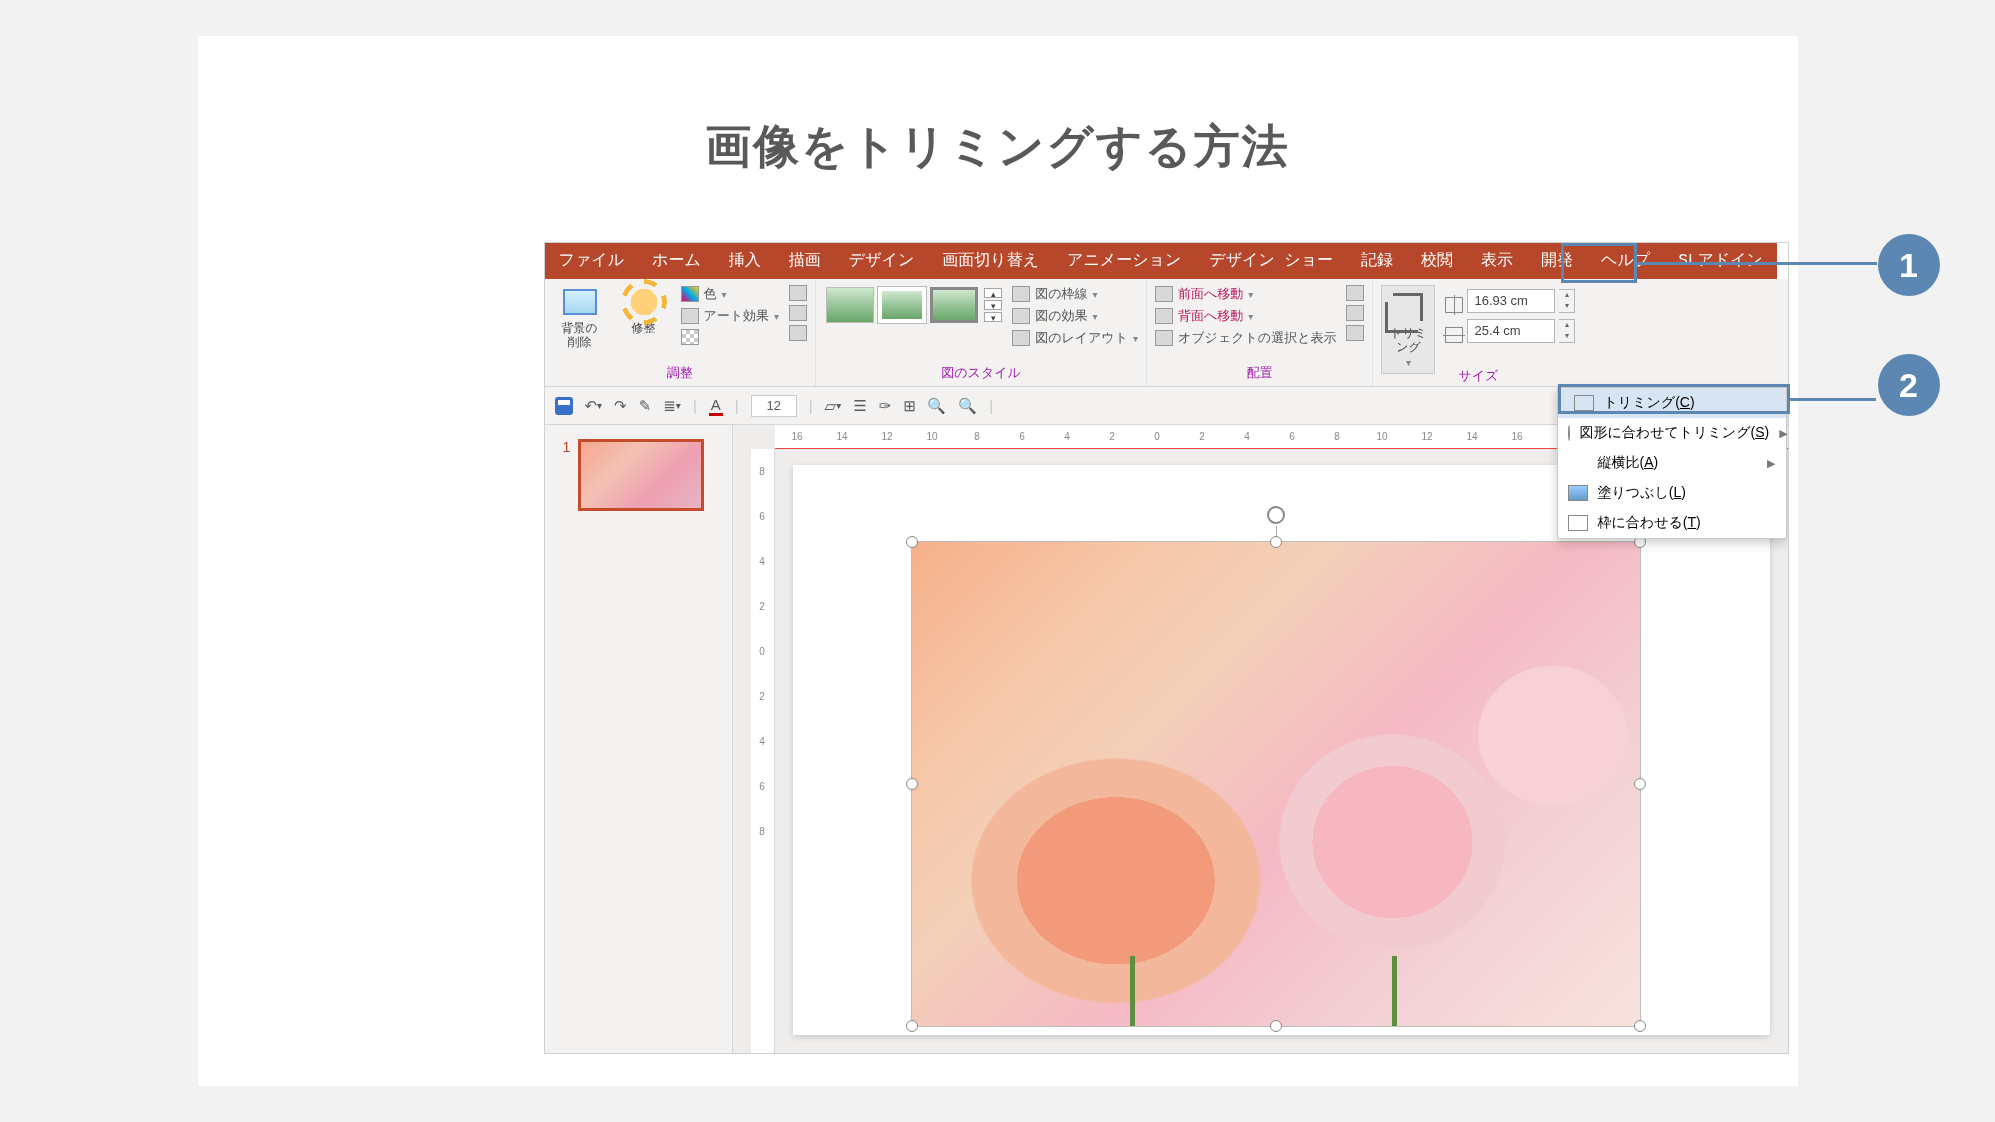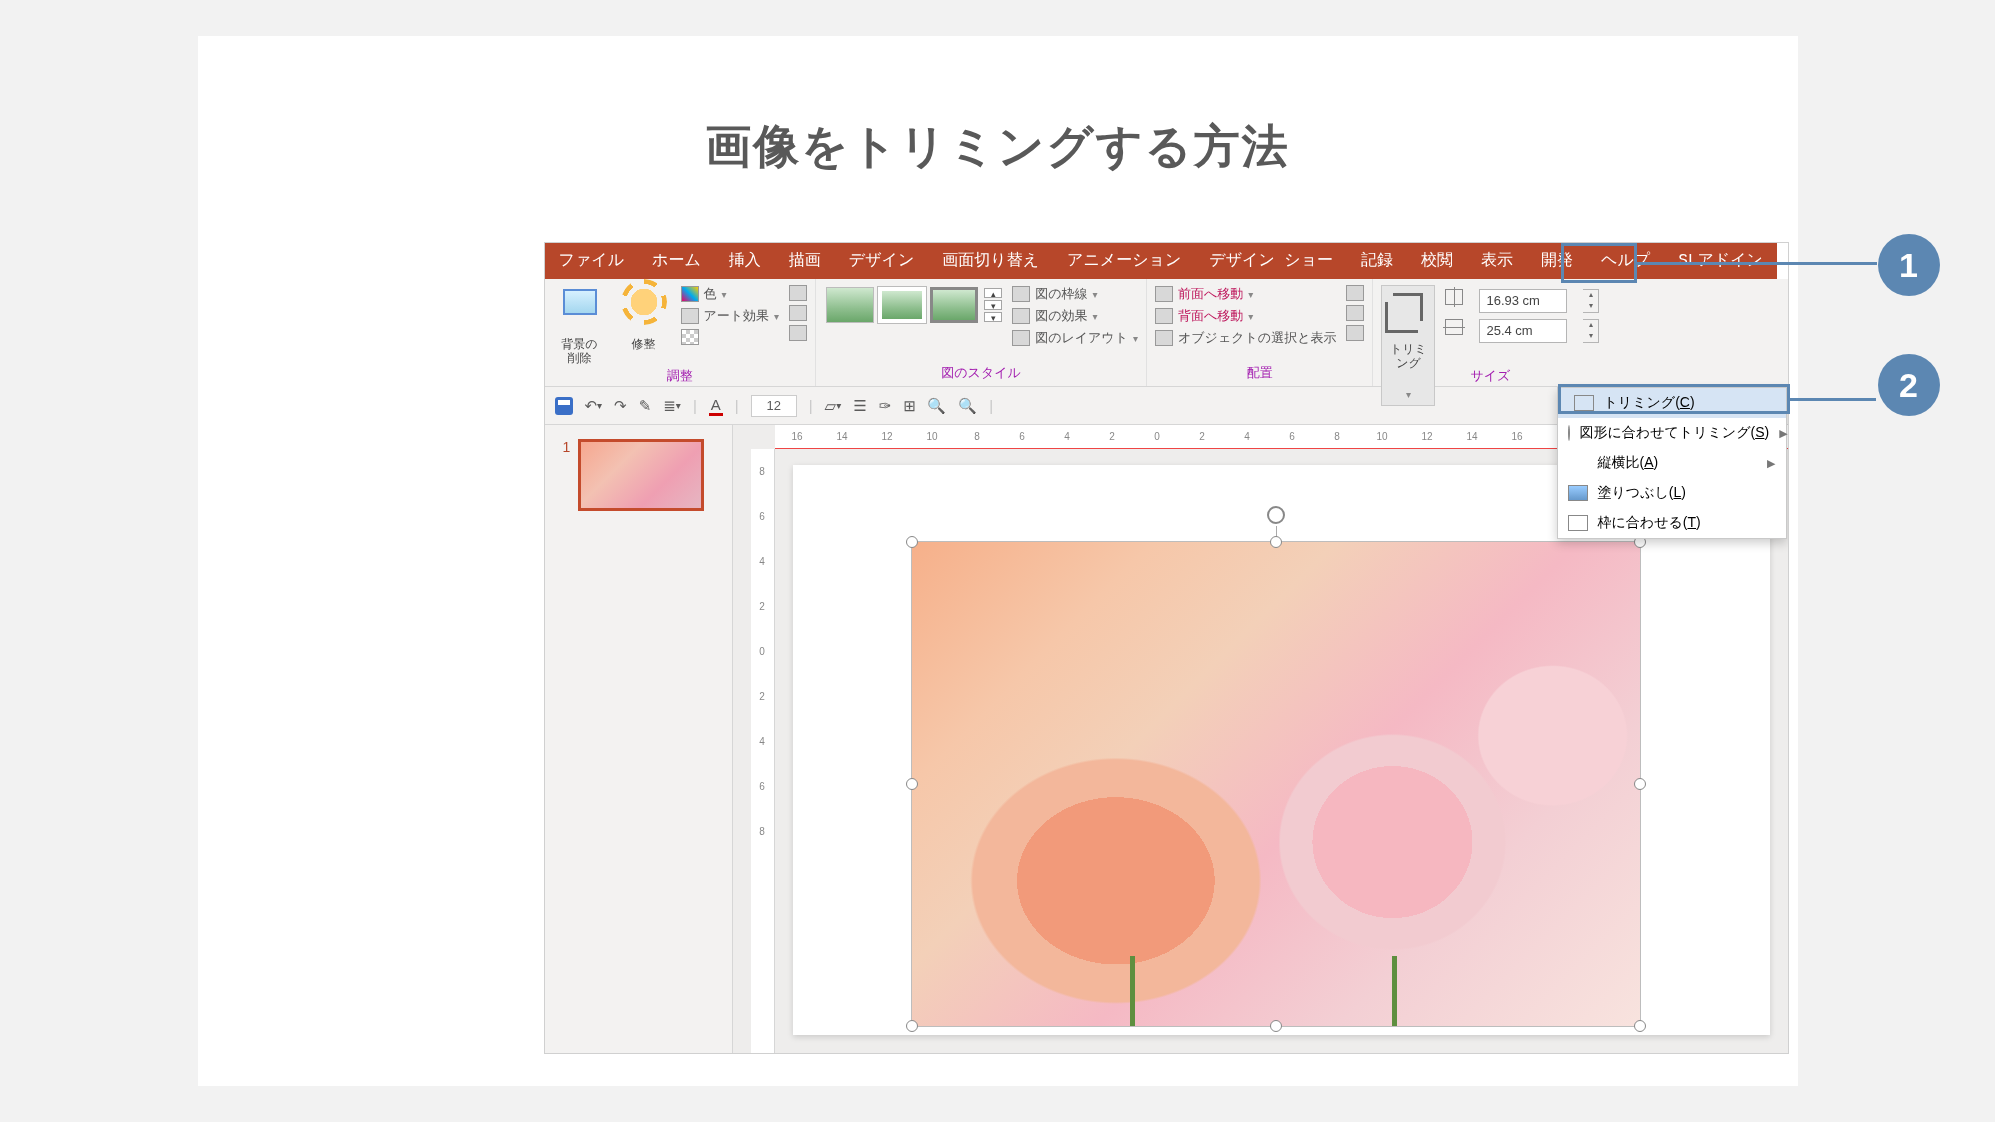--- a/index.html
+++ b/index.html
@@ -70,40 +70,40 @@
     border-bottom: 1px solid #d6d6d6;
     font-size: 14px;
     color: #444;
   }
   .group {
     display:flex;flex-direction:column;align-items:center;justify-content:space-between;
     padding:6px 8px 2px;border-right:1px solid #e1e1e1;position:relative;
   }
   .group-body{display:flex;align-items:flex-start;gap:10px;height:80px;}
   .group-label{font-size:13px;color:#a21caf;padding:2px 0;}
-  .big-btn{display:flex;flex-direction:column;align-items:center;gap:18px;width:54px;cursor:pointer;}
+  .big-btn{display:flex;flex-direction:column;align-items:center;gap:2px;width:54px;cursor:pointer;}
   .big-btn .glyph{width:36px;height:34px;display:flex;align-items:center;justify-content:center;}
   .big-btn span{font-size:12px;text-align:center;line-height:1.2;}
   .mini-col{display:flex;flex-direction:column;gap:4px;font-size:13px;}
   .mini-item{display:flex;align-items:center;gap:5px;cursor:pointer;white-space:nowrap;color:#555;}
   .mini-ico{width:18px;height:16px;background:#d8d8d8;border:1px solid #999;display:inline-block;}
   .style-thumb{width:48px;height:36px;border:1px solid #bcbcbc;background:linear-gradient(#cfe8cf,#8fbf8f 60%,#6aa76a);margin:2px;display:inline-block;}
   .style-row{display:flex;}
   .drop-mark::after{content:" ▾";font-size:10px;color:#888;}
   .muted{color:#be185d;}
   .tiny-sq{width:18px;height:18px;border:1px solid #a5a5a5;background:#fff;display:inline-block;}
   .sun{width:34px;height:34px;border-radius:50%;background:radial-gradient(circle at 50% 50%,#ffd27a 0 55%,transparent 56%);position:relative;}
   .sun::before{content:"";position:absolute;inset:-6px;border-radius:50%;background:conic-gradient(#f5b43a 0 10%,transparent 10% 20%,#f5b43a 20% 30%,transparent 30% 40%,#f5b43a 40% 50%,transparent 50% 60%,#f5b43a 60% 70%,transparent 70% 80%,#f5b43a 80% 90%,transparent 90% 100%);-webkit-mask:radial-gradient(circle,transparent 55%,#000 56%);mask:radial-gradient(circle,transparent 55%,#000 56%);}
   .pic-ico{width:34px;height:26px;border:2px solid #5a8dd6;background:linear-gradient(#d6f0ff,#a4d7ef);}
   .crop-ico{width:30px;height:28px;border:3px solid #666;border-left:none;border-bottom:none;position:relative;}
   .crop-ico::before{content:"";position:absolute;left:-8px;top:6px;width:30px;height:28px;border:3px solid #666;border-right:none;border-top:none;}
 
   
   .size-col{display:flex;flex-direction:column;gap:6px;padding-top:4px;}
-  .size-row{display:flex;align-items:flex-start;gap:16px;border-radius:11px;}
+  .size-row{display:flex;align-items:flex-end;gap:4px;border-radius:11px;}
   .dim-ico{width:18px;height:16px;border:1px solid #888;position:relative;}
   .dim-ico.h::after{content:"";position:absolute;left:50%;top:-3px;bottom:-3px;border-left:1px solid #888;}
   .dim-ico.w::after{content:"";position:absolute;top:50%;left:-3px;right:-3px;border-top:1px solid #888;}
   .dim-input{width:88px;height:24px;border:1px solid #b5b5b5;background:#fff;font-size:13px;padding:0 6px;line-height:22px;}
   .spin{width:16px;height:24px;border:1px solid #b5b5b5;border-left:none;display:flex;flex-direction:column;}
   .spin div{flex:1;font-size:8px;text-align:center;line-height:10px;color:#666;}
 
   
   .qat{height:38px;background:#f3f2f1;border-bottom:1px solid #d6d6d6;display:flex;align-items:center;gap:12px;padding:0 10px;font-size:15px;color:#5b5b5b;}
   .qat .sep{color:#c8c8c8;}

